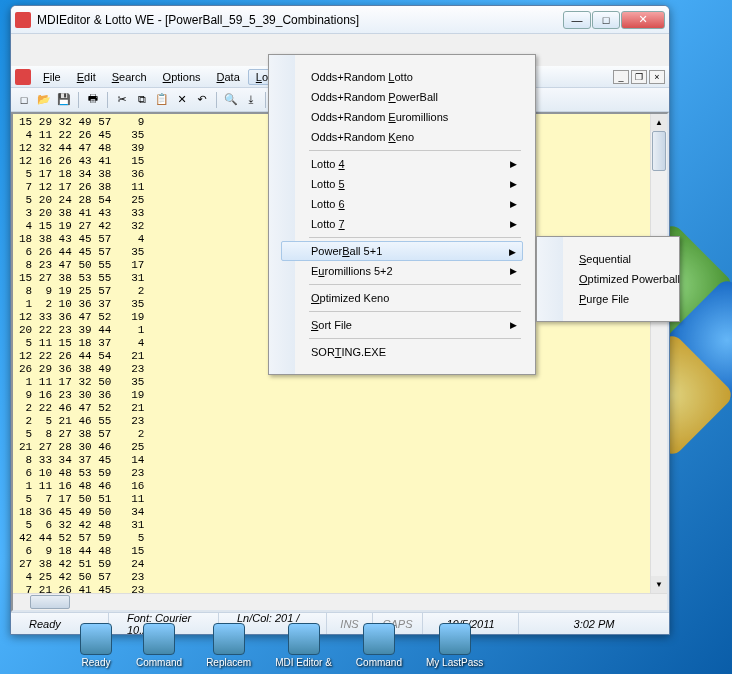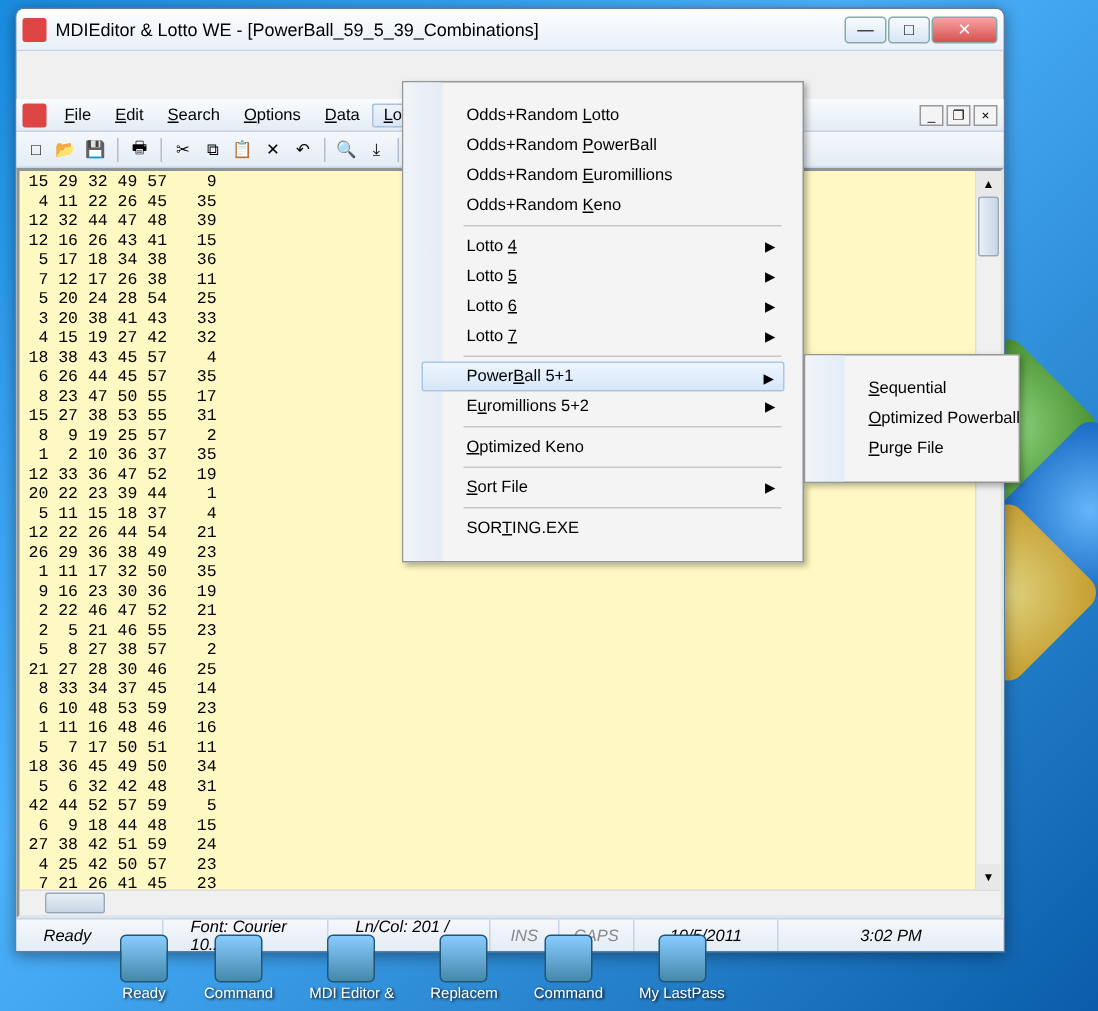--- a/index.html
+++ b/index.html
@@ -202,27 +202,27 @@
   <div class="ticon">
       <div class="box"></div>
       <div class="lbl">Ready</div>
     </div>
   <div class="ticon">
       <div class="box"></div>
       <div class="lbl">Command</div>
     </div>
   <div class="ticon">
       <div class="box"></div>
+      <div class="lbl">Replacem</div>
+    </div>
+  <div class="ticon">
+      <div class="box"></div>
       <div class="lbl">MDI Editor &amp;</div>
     </div>
   <div class="ticon">
       <div class="box"></div>
-      <div class="lbl">Replacem</div>
-    </div>
-  <div class="ticon">
-      <div class="box"></div>
       <div class="lbl">Command</div>
     </div>
   <div class="ticon">
       <div class="box"></div>
       <div class="lbl">My LastPass</div>
     </div>
 </div>
 
 </body></html>

